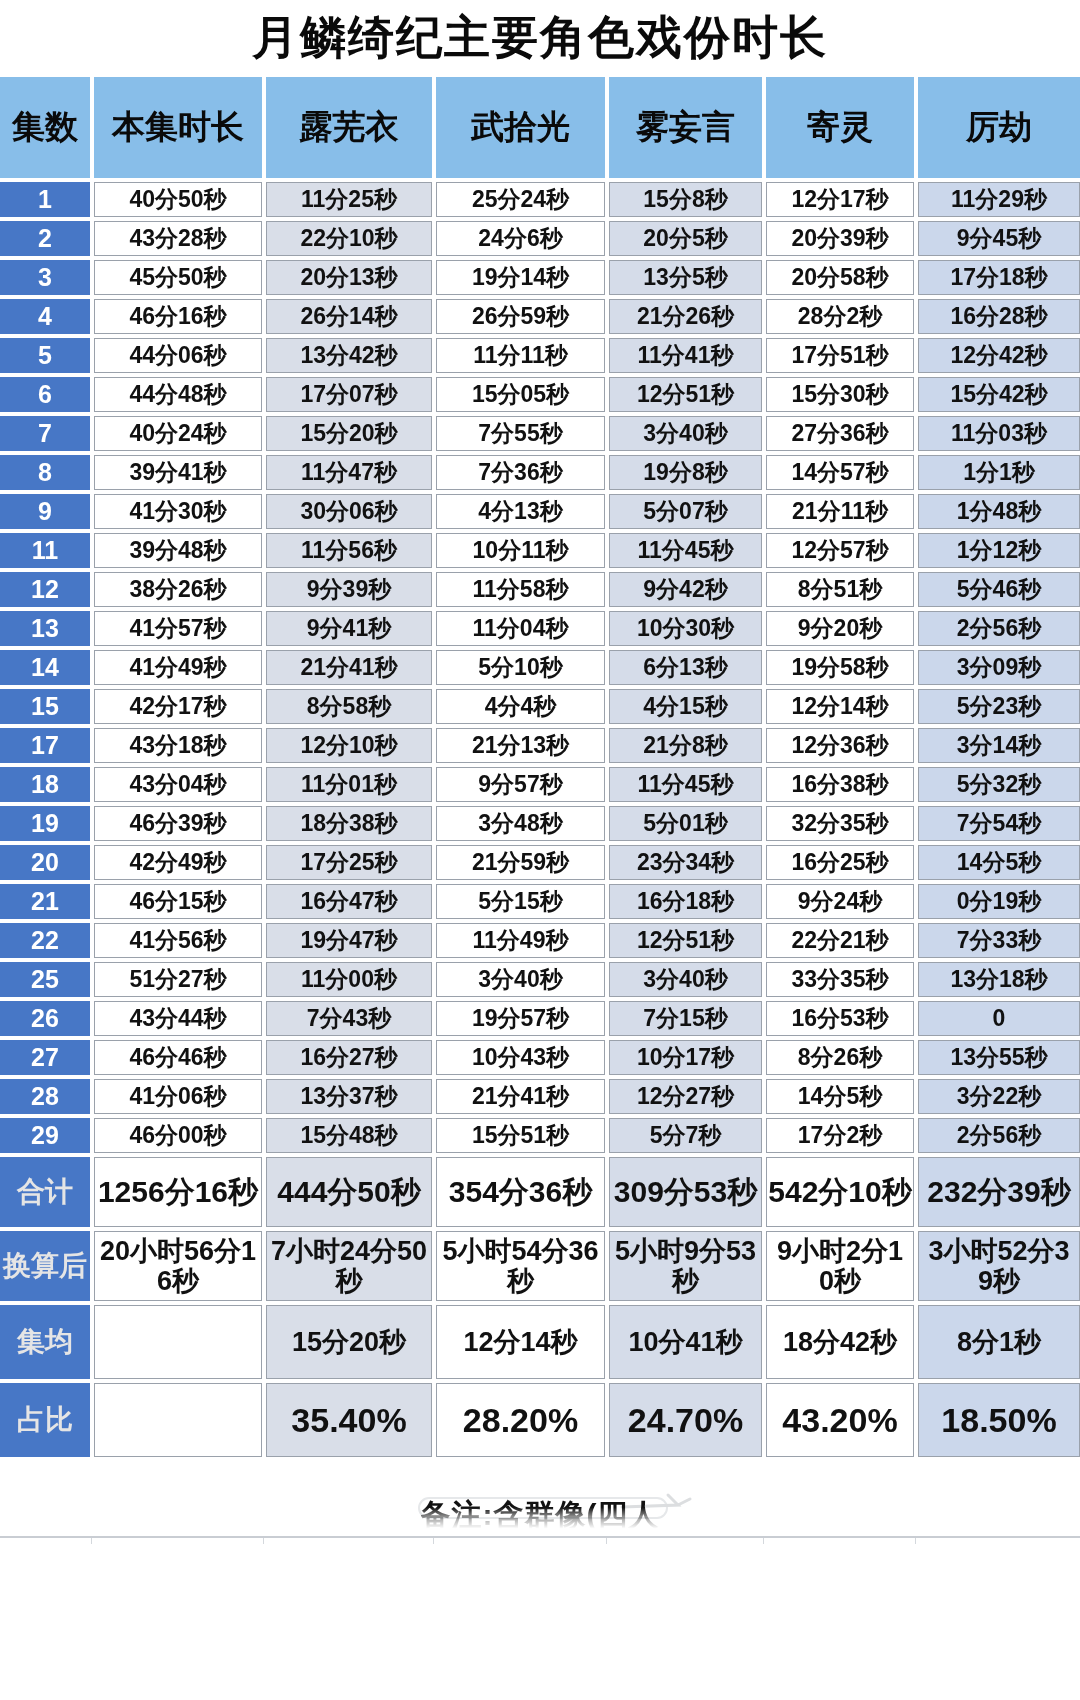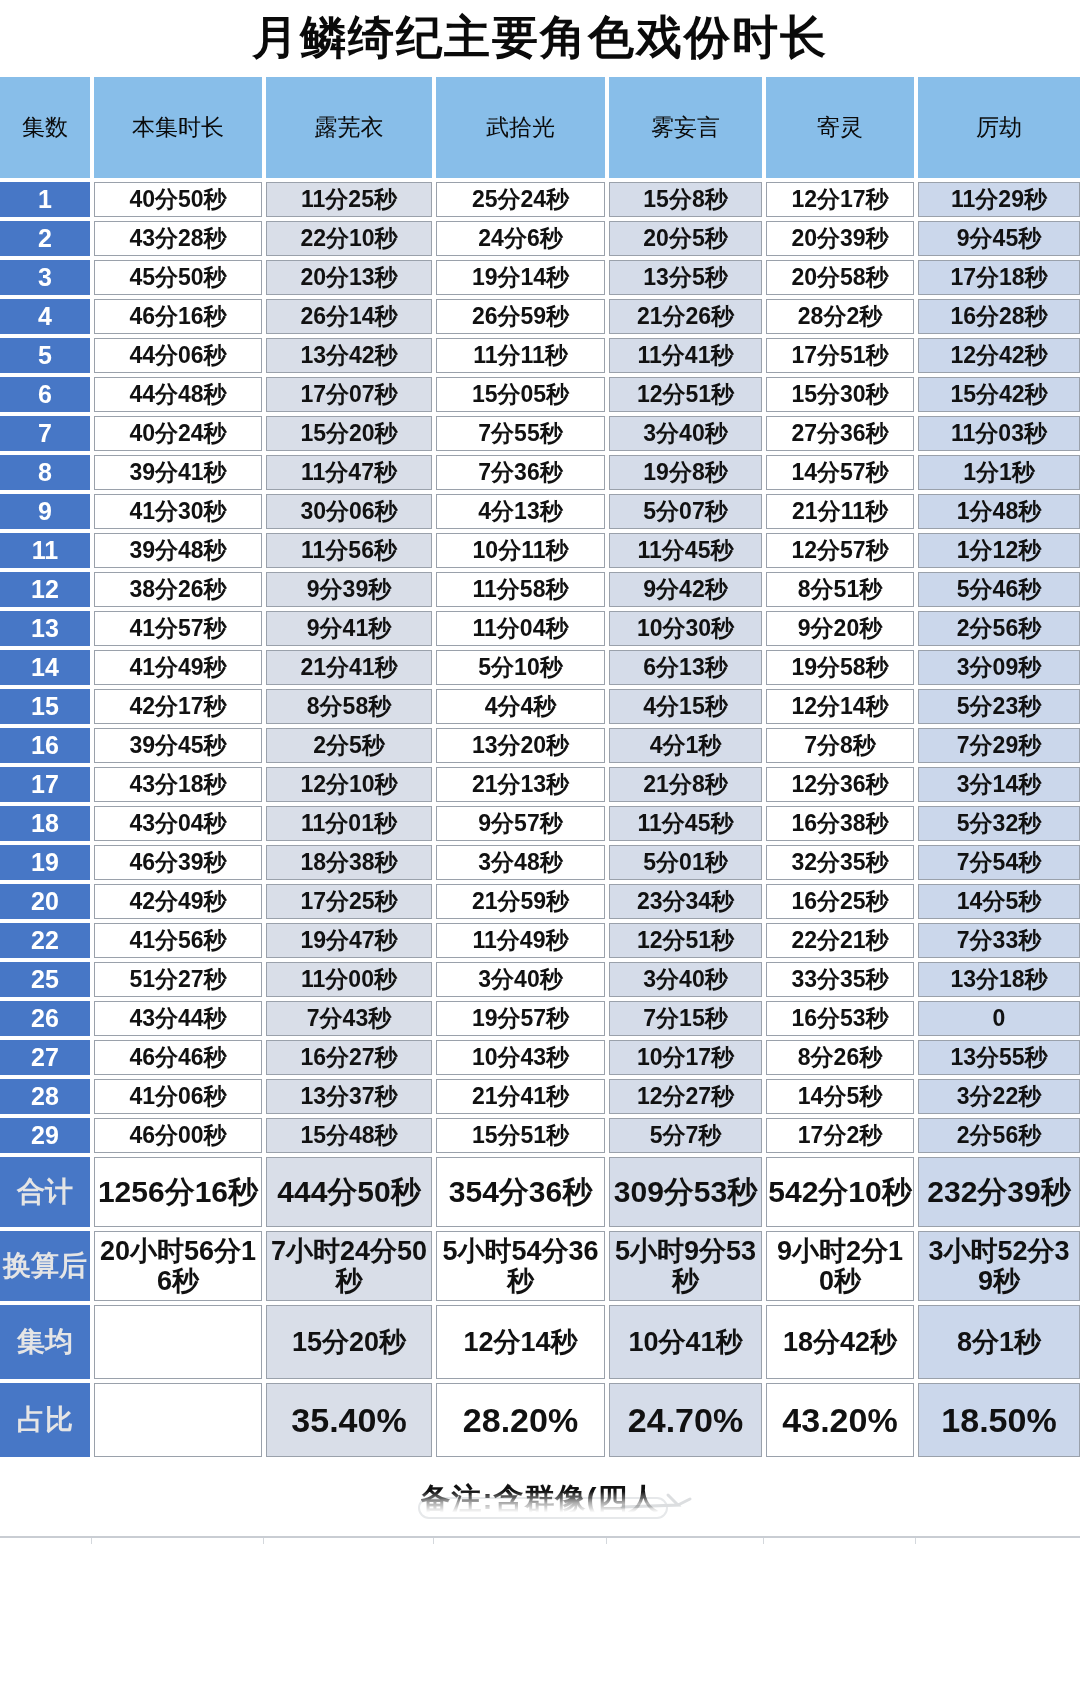--- a/index.html
+++ b/index.html
@@ -26,21 +26,21 @@
     border-spacing:0;
   }
   th, td {
     text-align:center;
     vertical-align:middle;
     border:2px solid #ffffff;
     overflow:hidden;
   }
   thead th {
     background:var(--header-bg,#88BEE9);
-    font-size:23px; font-weight:400; color:#0a0a0a;
+    font-size:33px; font-weight:700; color:#0a0a0a;
     height:105px;
   }
   td.ep {
     background:var(--episode-bg,#4777C6);
     color:#ffffff; font-size:25px; font-weight:700;
   }
   td.lab {
     background:var(--episode-bg,#4777C6);
     color:#e5e5e5; font-size:28px; font-weight:800;
   }
@@ -60,21 +60,21 @@
   tr.avg td  { height:78px; }
   tr.avg td.val { font-size:27px; font-weight:800; }
   tr.pct td  { height:78px; }
   tr.pct td.val { font-size:34px; font-weight:800; }
   th:first-child, td:first-child { border-left:none; }
   th:last-child, td:last-child { border-right:none; }
 
   .footnote-area {
     height:77px;
     position:relative;
-    display:flex; justify-content:center; align-items:center;
+    display:flex; justify-content:center; align-items:flex-end;
     padding-top:4px;
   }
   .footnote-text {
     font-size:30px; font-weight:700; letter-spacing:1px;
     filter:blur(0.5px);
     -webkit-mask-image:linear-gradient(180deg,#000 30%,rgba(0,0,0,0.35) 58%,transparent 82%);
     mask-image:linear-gradient(180deg,#000 30%,rgba(0,0,0,0.35) 58%,transparent 82%);
     position:relative; z-index:2;
   }
   .smudge-capsule {
@@ -243,29 +243,20 @@
       <tr class="data-row">
         <td class="ep">15</td>
         <td class="val c1">42分17秒</td>
         <td class="val c2">8分58秒</td>
         <td class="val c3">4分4秒</td>
         <td class="val c4">4分15秒</td>
         <td class="val c5">12分14秒</td>
         <td class="val c6">5分23秒</td>
       </tr>
       <tr class="data-row">
-        <td class="ep">16</td>
-        <td class="val c1">39分45秒</td>
-        <td class="val c2">2分5秒</td>
-        <td class="val c3">13分20秒</td>
-        <td class="val c4">4分1秒</td>
-        <td class="val c5">7分8秒</td>
-        <td class="val c6">7分29秒</td>
-      </tr>
-      <tr class="data-row">
         <td class="ep">17</td>
         <td class="val c1">43分18秒</td>
         <td class="val c2">12分10秒</td>
         <td class="val c3">21分13秒</td>
         <td class="val c4">21分8秒</td>
         <td class="val c5">12分36秒</td>
         <td class="val c6">3分14秒</td>
       </tr>
       <tr class="data-row">
         <td class="ep">18</td>
@@ -286,20 +277,29 @@
         <td class="val c6">7分54秒</td>
       </tr>
       <tr class="data-row">
         <td class="ep">20</td>
         <td class="val c1">42分49秒</td>
         <td class="val c2">17分25秒</td>
         <td class="val c3">21分59秒</td>
         <td class="val c4">23分34秒</td>
         <td class="val c5">16分25秒</td>
         <td class="val c6">14分5秒</td>
+      </tr>
+      <tr class="data-row">
+        <td class="ep">21</td>
+        <td class="val c1">46分15秒</td>
+        <td class="val c2">16分47秒</td>
+        <td class="val c3">5分15秒</td>
+        <td class="val c4">16分18秒</td>
+        <td class="val c5">9分24秒</td>
+        <td class="val c6">0分19秒</td>
       </tr>
       <tr class="data-row">
         <td class="ep">22</td>
         <td class="val c1">41分56秒</td>
         <td class="val c2">19分47秒</td>
         <td class="val c3">11分49秒</td>
         <td class="val c4">12分51秒</td>
         <td class="val c5">22分21秒</td>
         <td class="val c6">7分33秒</td>
       </tr>

